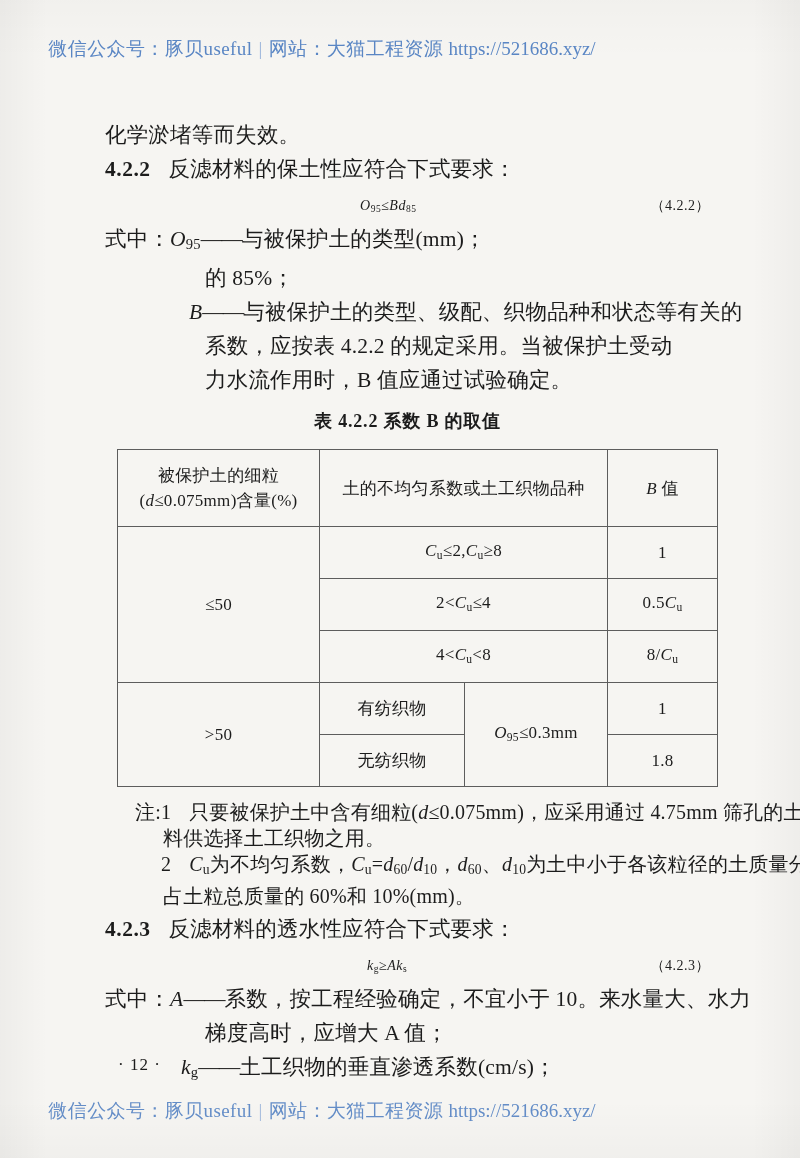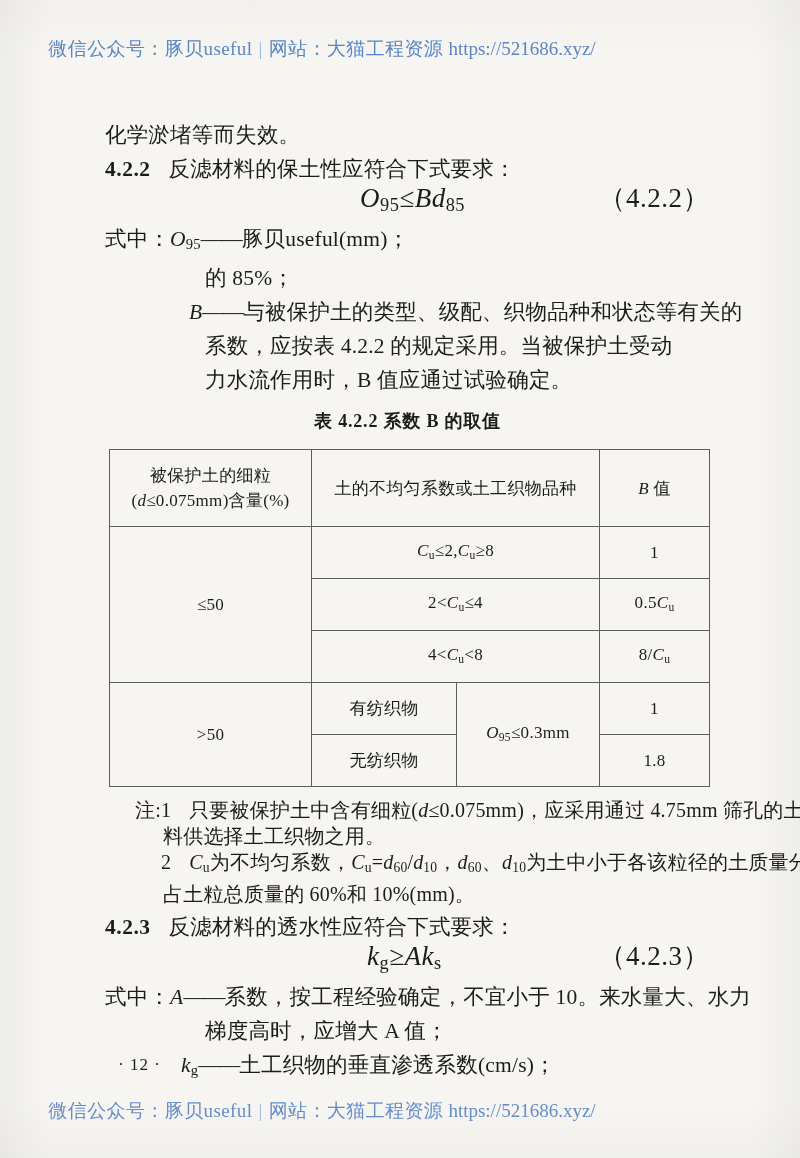--- a/index.html
+++ b/index.html
@@ -77,22 +77,22 @@
     letter-spacing: 0.5px;
   }
   .item-num {
     font-weight: bold;
   }
   .gap-sm { display: inline-block; width: 18px; }
 
   
   .formula-row {
     position: relative;
-    font-size: 27px;
-    line-height: 24px;
+    font-size: 14px;
+    line-height: 40px;
     height: 36px;
   }
   .formula-body {
     position: absolute;
     left: 255px;
     font-style: italic;
     font-family: "Liberation Serif", "DejaVu Serif", serif;
     letter-spacing: 0.5px;
   }
   .formula-tag {
@@ -118,21 +118,21 @@
     text-align: center;
     font-size: 18px;
     font-weight: bold;
     letter-spacing: 0.8px;
     margin-top: 12px;
     margin-bottom: 16px;
   }
   table.btab {
     border-collapse: collapse;
     width: 600px;
-    margin: 4px;
+    margin: 12px;
     table-layout: fixed;
   }
   table.btab td {
     border: 1px solid #5d5d5d;
     text-align: center;
     vertical-align: middle;
     font-size: 17px;
     line-height: 25px;
     padding: 5px 4px;
     letter-spacing: 0.3px;
@@ -181,21 +181,21 @@
   </div>
 
   <div class="formula-row">
     <span class="formula-body">
       <span class="vname">O<span class="nsub">95</span></span>≤<span class="vname">B</span><span class="vname">d<span class="nsub">85</span></span>
     </span>
     <span class="formula-tag">（4.2.2）</span>
   </div>
 
   <div class="line">
-    <span>式中：</span><span class="vname">O<span class="nsub">95</span></span><span class="dash">——</span><span>豚贝useful(mm)；</span>
+    <span>式中：</span><span class="vname">O<span class="nsub">95</span></span><span class="dash">——</span><span>与被保护土的类型(mm)；</span>
   </div>
 
   <div class="line indent-3">的 85%；</div>
 
   <div class="line indent-2" style="padding-left:84px;">
     <span class="vname">B</span><span class="dash">——</span><span>与被保护土的类型、级配、织物品种和状态等有关的</span>
   </div>
   <div class="line indent-3">系数，应按表 4.2.2 的规定采用。当被保护土受动</div>
   <div class="line indent-3">力水流作用时，B 值应通过试验确定。</div>
 

